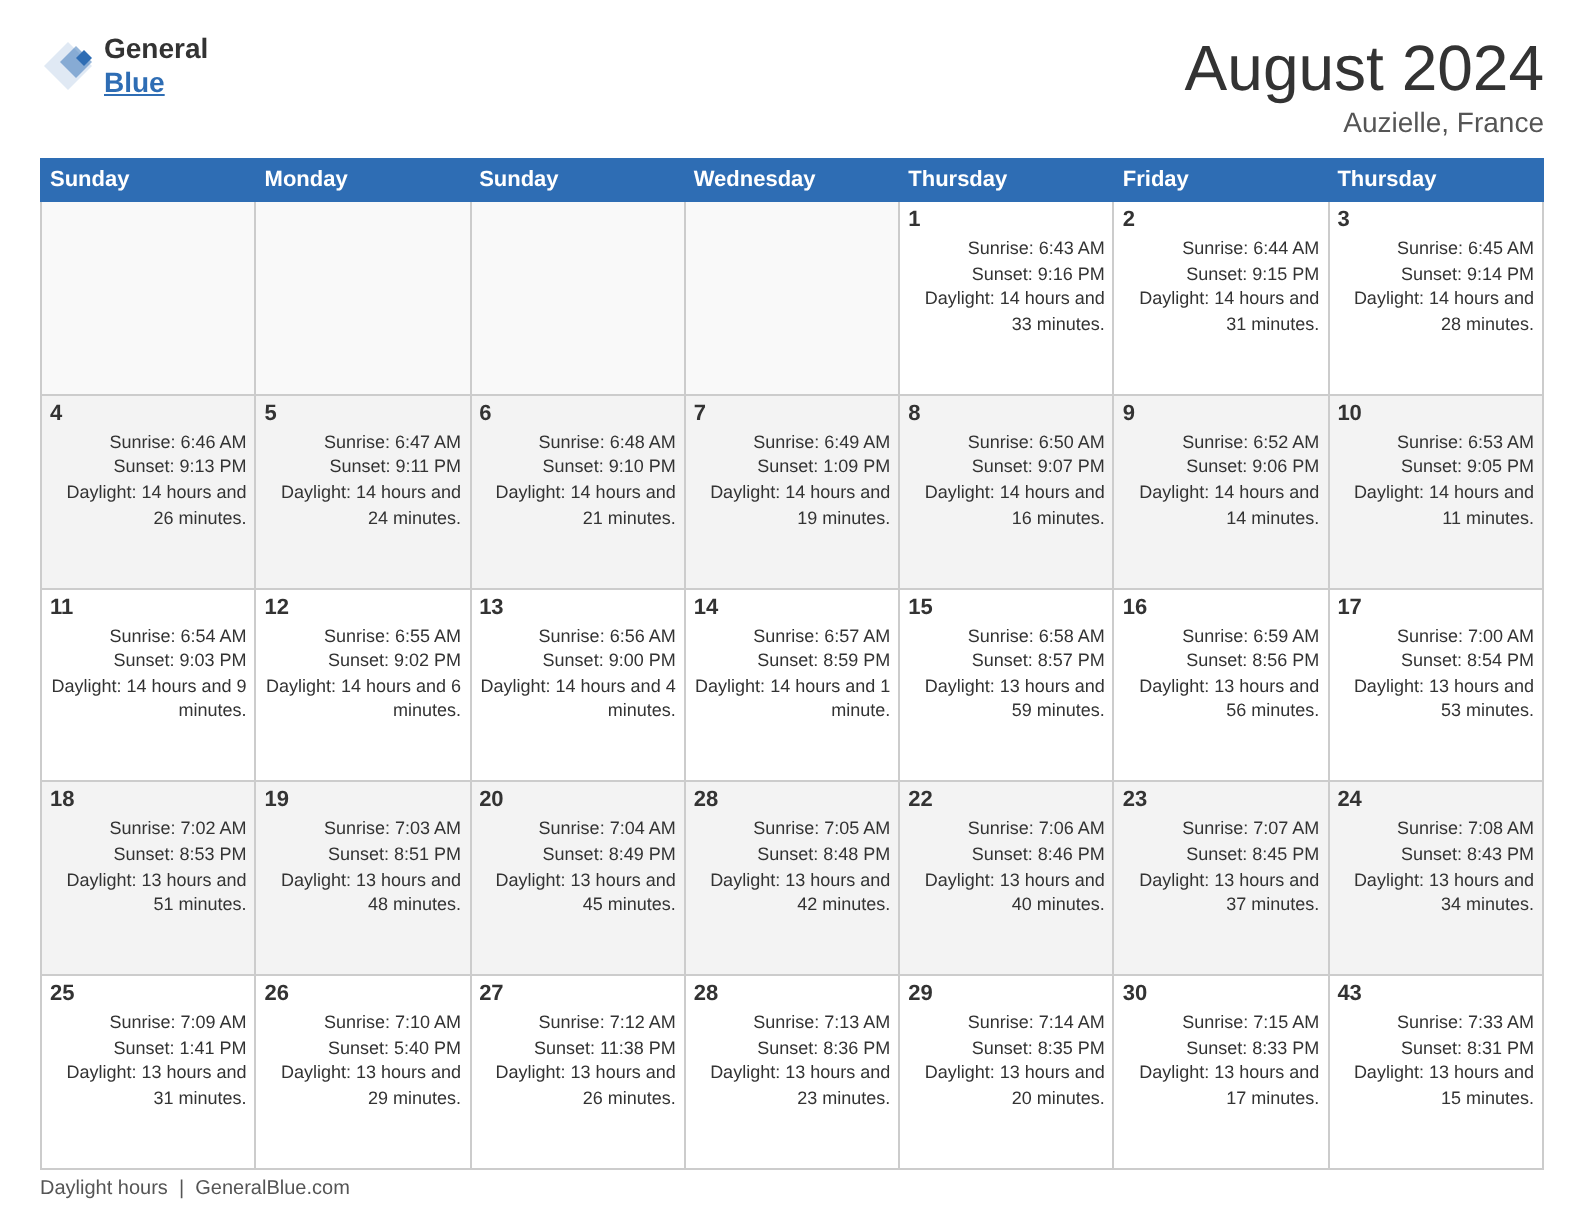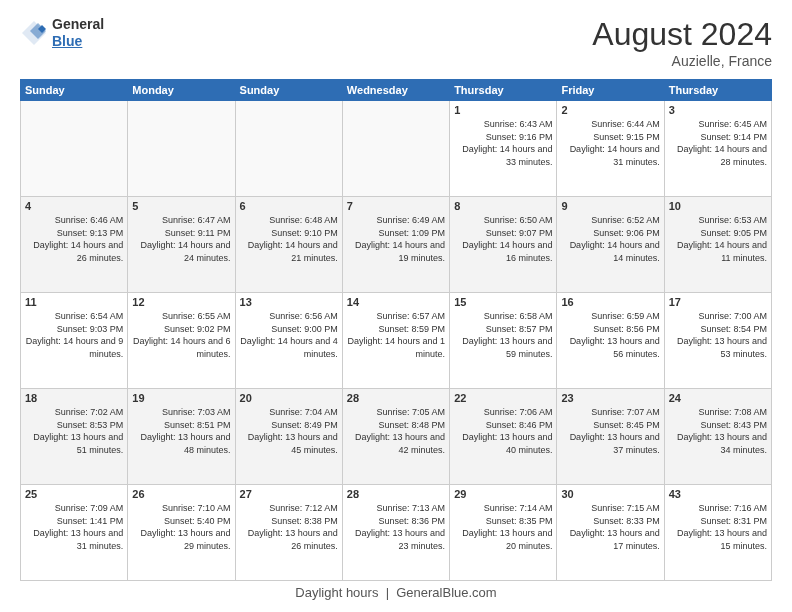--- a/index.html
+++ b/index.html
@@ -88,24 +88,24 @@
       display: block;
       margin-bottom: 2px;
     }
     .day-info {
       font-size: 9px;
       line-height: 1.4;
       color: #333;
       text-align: right;
     }
     .footer-note {
-      font-size: 13px;
+      font-size: 10px;
       color: #555;
       margin-top: 4px;
-      text-align: center;
+      text-align: left;
     }
   </style>
 </head>
 <body>
 
 <div class="page">
   <div class="header">
     <div class="logo">
       <svg class="logo-icon" viewBox="0 0 28 28">
         <polygon points="14,2 26,14 14,26 2,14" fill="#2e6db4" opacity="0.15"></polygon>
@@ -327,21 +327,21 @@
           <td>
             <span class="day-num">26</span>
             <div class="day-info">Sunrise: 7:10 AM
 Sunset: 5:40 PM
 Daylight: 13 hours
 and 29 minutes.</div>
           </td>
           <td>
             <span class="day-num">27</span>
             <div class="day-info">Sunrise: 7:12 AM
-Sunset: 8:38 PM
+Sunset: 11:38 PM
 Daylight: 13 hours
 and 26 minutes.</div>
           </td>
           <td>
             <span class="day-num">28</span>
             <div class="day-info">Sunrise: 7:13 AM
 Sunset: 8:36 PM
 Daylight: 13 hours
 and 23 minutes.</div>
           </td>
@@ -354,21 +354,21 @@
           </td>
           <td>
             <span class="day-num">30</span>
             <div class="day-info">Sunrise: 7:15 AM
 Sunset: 8:33 PM
 Daylight: 13 hours
 and 17 minutes.</div>
           </td>
           <td>
             <span class="day-num">43</span>
-            <div class="day-info">Sunrise: 7:16 AM
+            <div class="day-info">Sunrise: 7:33 AM
 Sunset: 8:31 PM
 Daylight: 13 hours
 and 15 minutes.</div>
           </td>
         </tr>
       </tbody>
   </table>
 
   <div class="footer-note">
     <span>Daylight hours</span>

